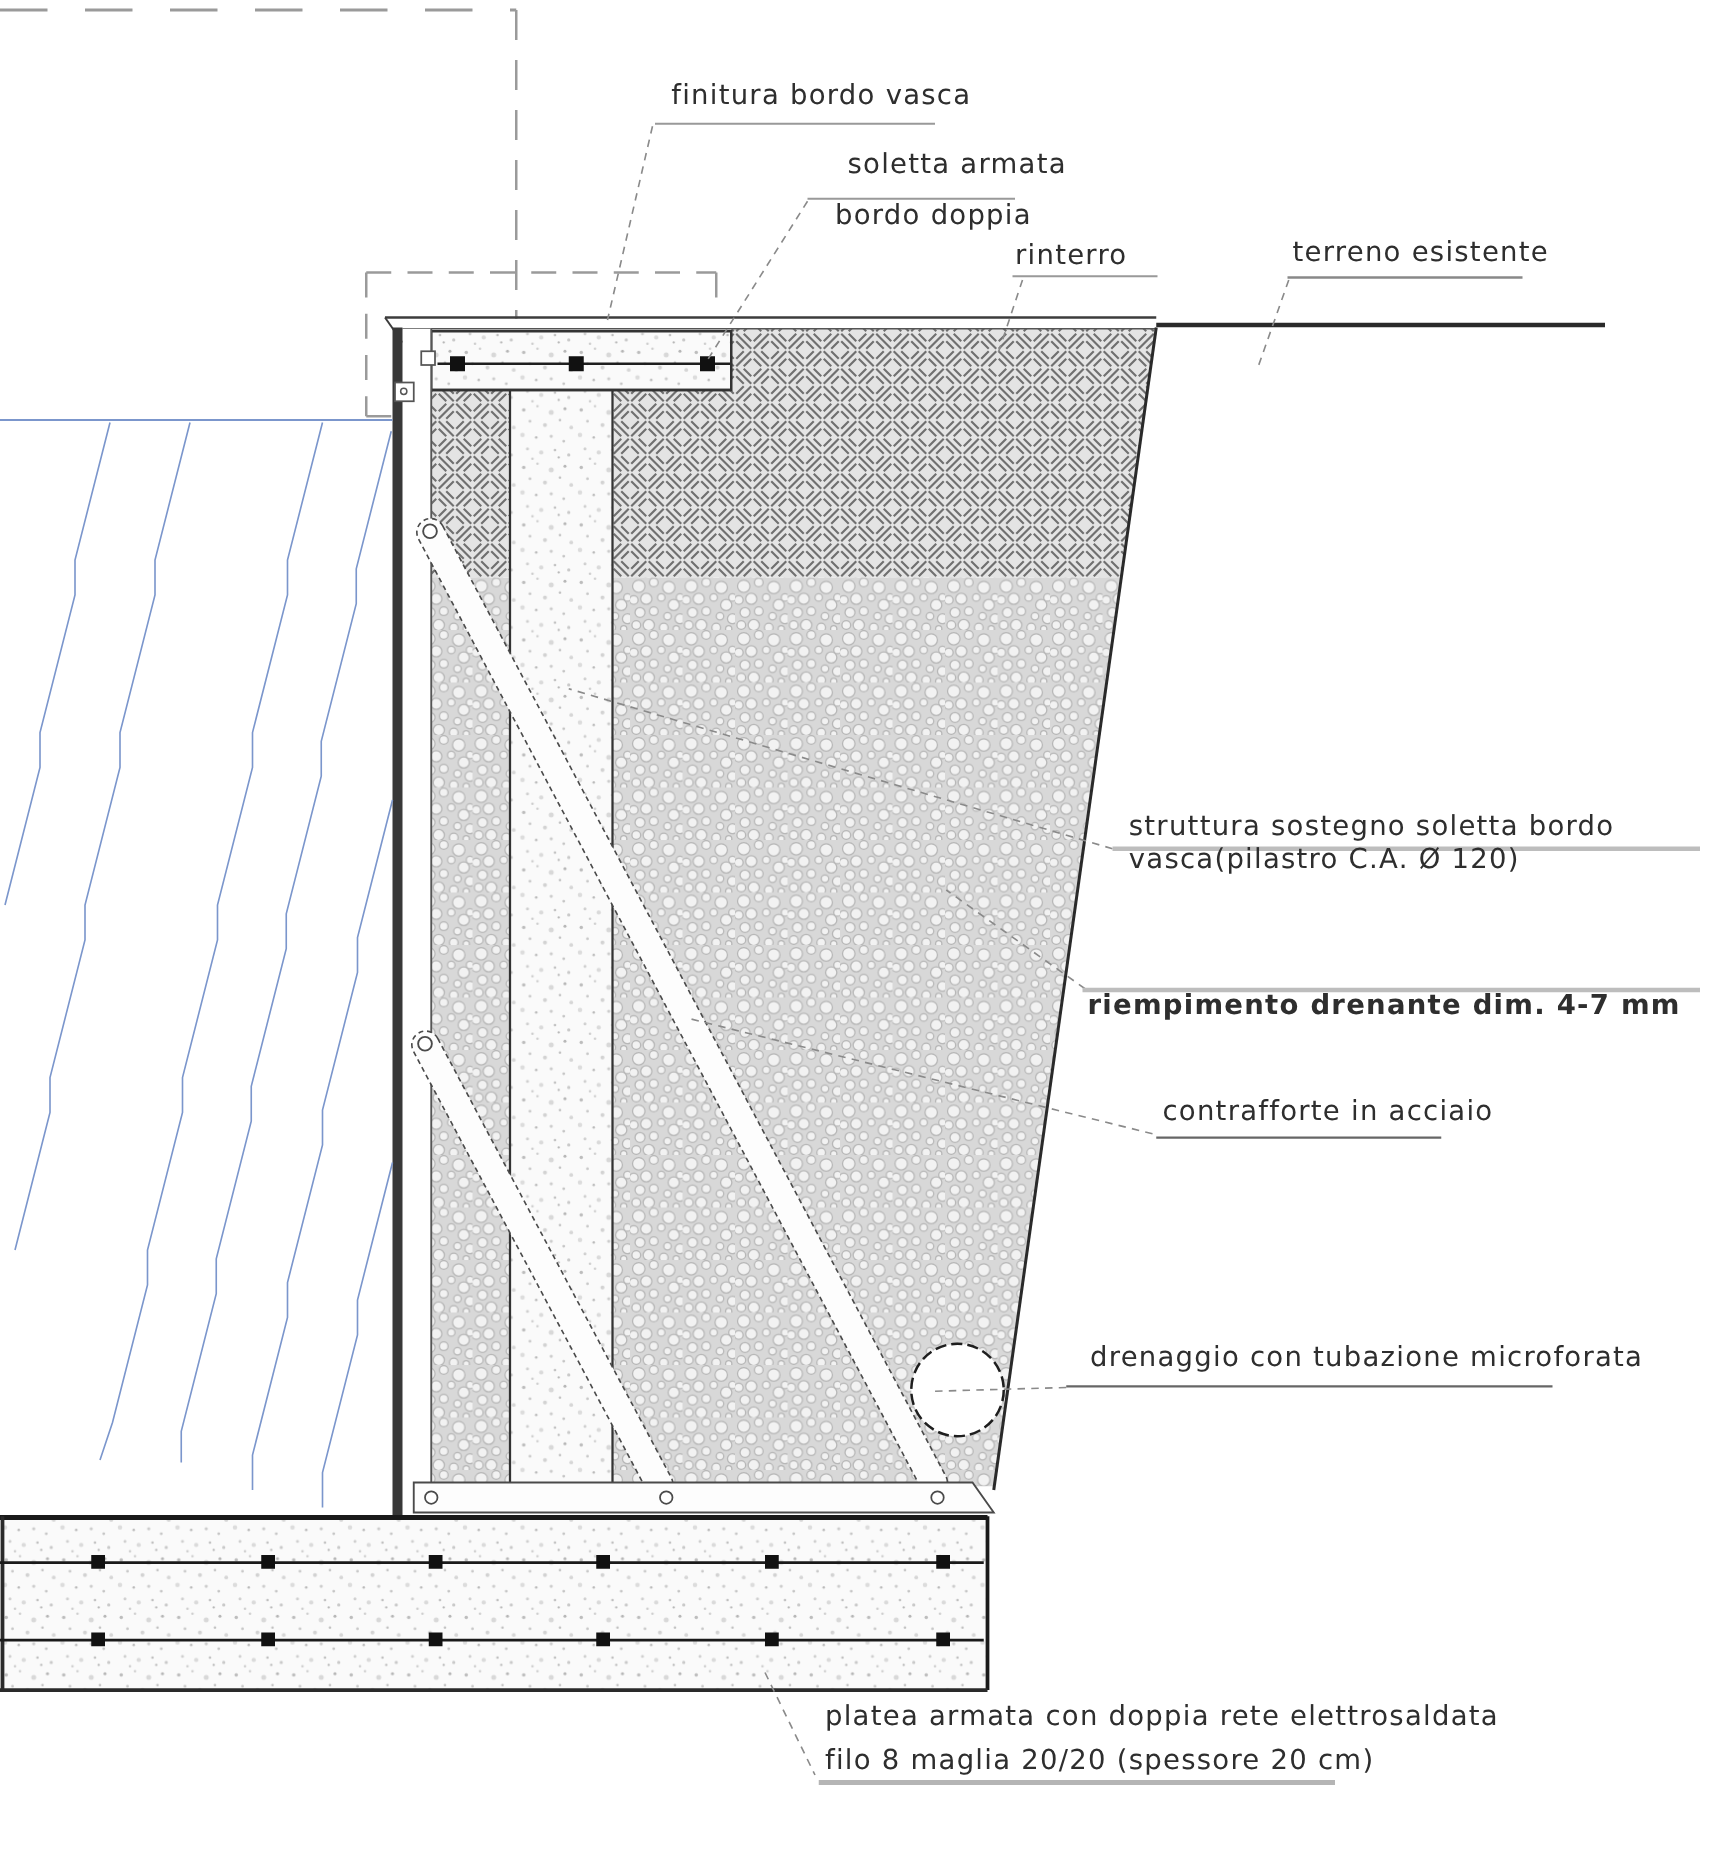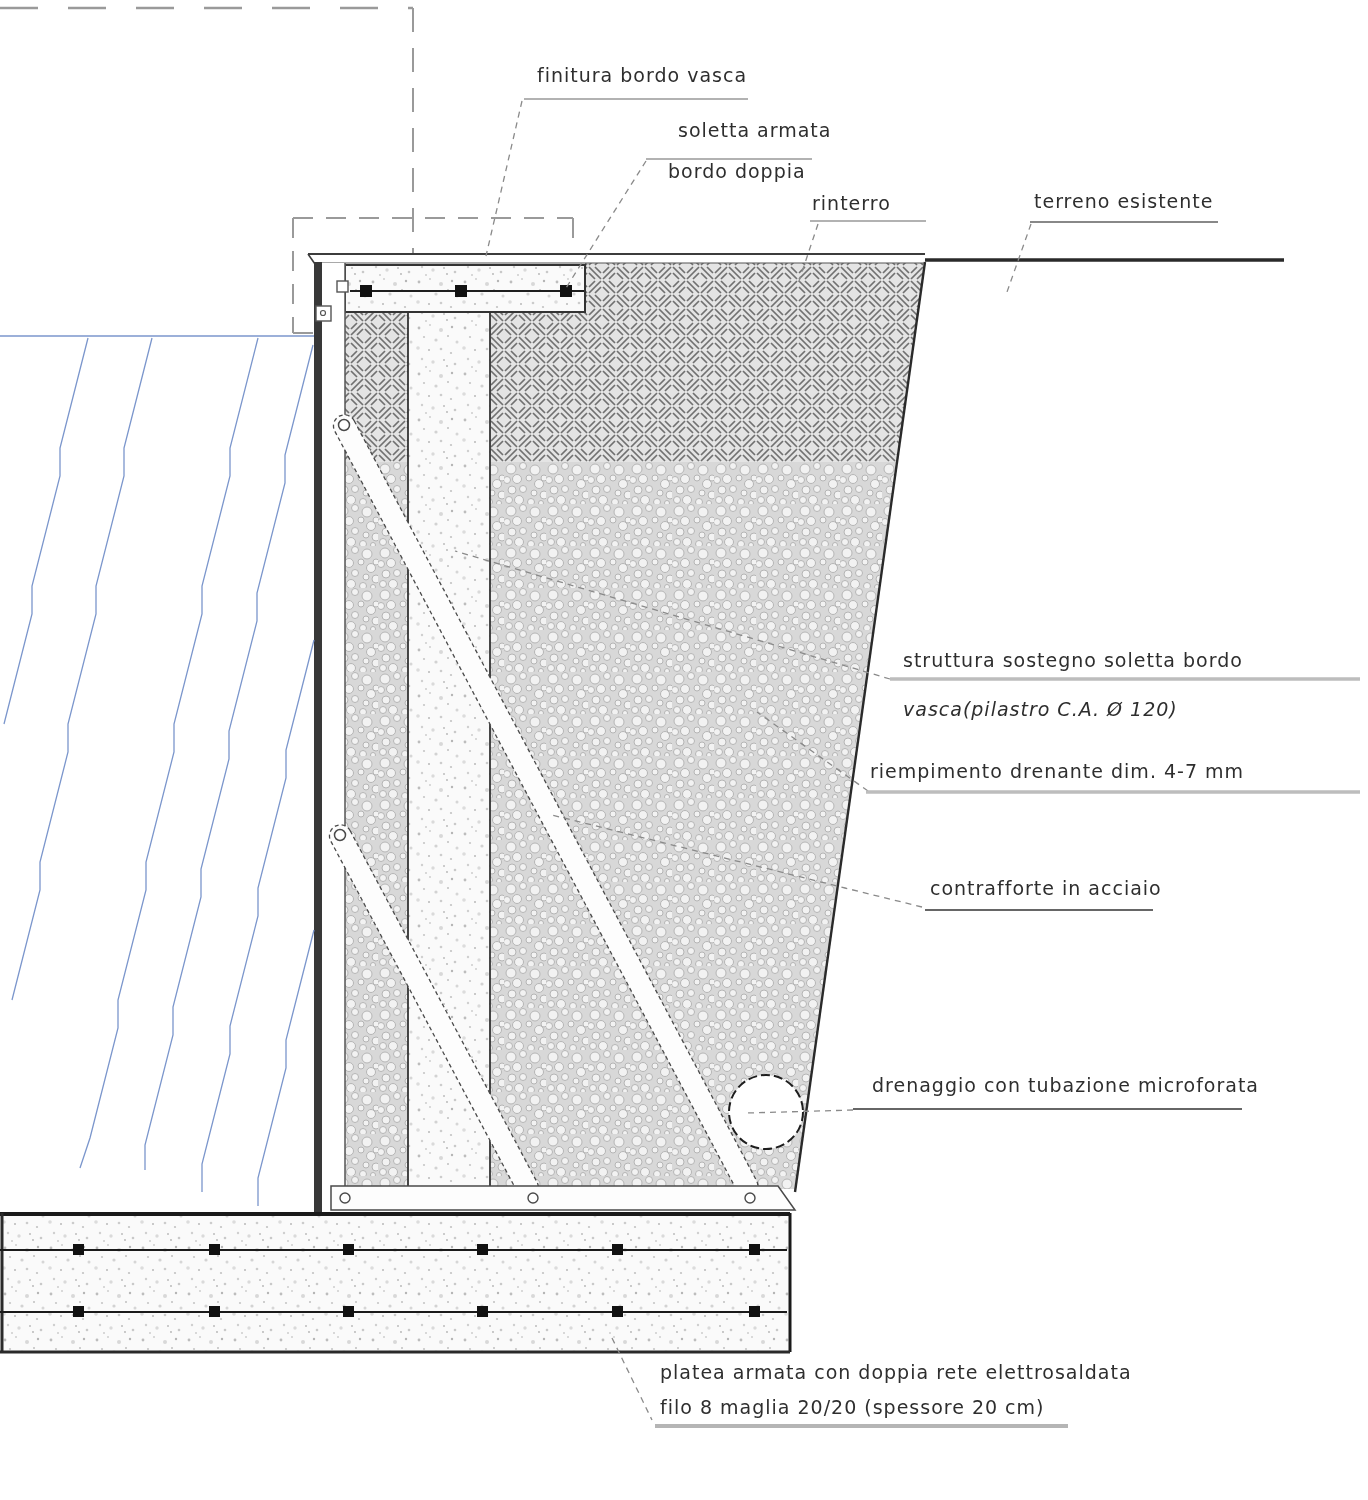--- a/index.html
+++ b/index.html
@@ -6,21 +6,21 @@
   .canvas{
     position:relative;
     width:1368px;height:1500px;
     background:#ffffff;
     overflow:hidden;
     font-family:"DejaVu Sans", sans-serif;
   }
   .canvas svg{position:absolute;left:0;top:0;}
   .label{
     position:absolute;
-    font-size:19px;
+    font-size:22px;
     color:#2e2e2e;
     letter-spacing:1px;
     line-height:1.0;
     white-space:nowrap;
   }
 </style>
 </head>
 <body>
 
 <div class="canvas">
@@ -211,20 +211,20 @@
     <line x1="655" y1="1426" x2="1068" y2="1426" stroke="#b5b5b5" stroke-width="4"></line>
   </g>
 </svg>
 
 <div class="label" style="left:537px;top:66px;">finitura bordo vasca</div>
 <div class="label" style="left:668px;top:121px;margin-left:10px;">soletta armata</div>
 <div class="label" style="left:668px;top:162px;">bordo doppia</div>
 <div class="label" style="left:812px;top:194px;text-align:center;">rinterro</div>
 <div class="label" style="left:1034px;top:192px;">terreno esistente</div>
 <div class="label" style="left:903px;top:651px;">struttura sostegno soletta bordo</div>
-<div class="label" style="left:903px;top:700px;font-style:italic;">vasca(pilastro C.A. Ø 120)</div>
-<div class="label" style="left:870px;top:762px;">riempimento drenante dim. 4-7 mm</div>
+<div class="label" style="left:903px;top:677px;">vasca(pilastro C.A. Ø 120)</div>
+<div class="label" style="left:870px;top:794px;font-weight:bold;">riempimento drenante dim. 4-7 mm</div>
 <div class="label" style="left:930px;top:879px;">contrafforte in acciaio</div>
 <div class="label" style="left:660px;top:1363px;">platea armata con doppia rete elettrosaldata</div>
 <div class="label" style="left:872px;top:1076px;">drenaggio con tubazione microforata</div>
 <div class="label" style="left:660px;top:1398px;">filo 8 maglia 20/20 (spessore 20 cm)</div>
 
 </div>
 
 </body></html>

